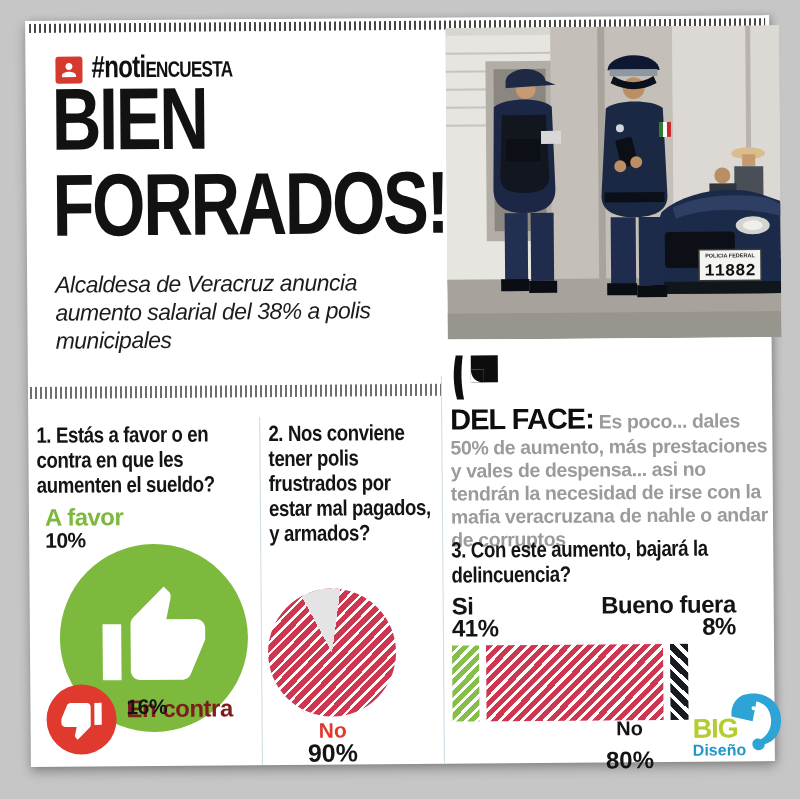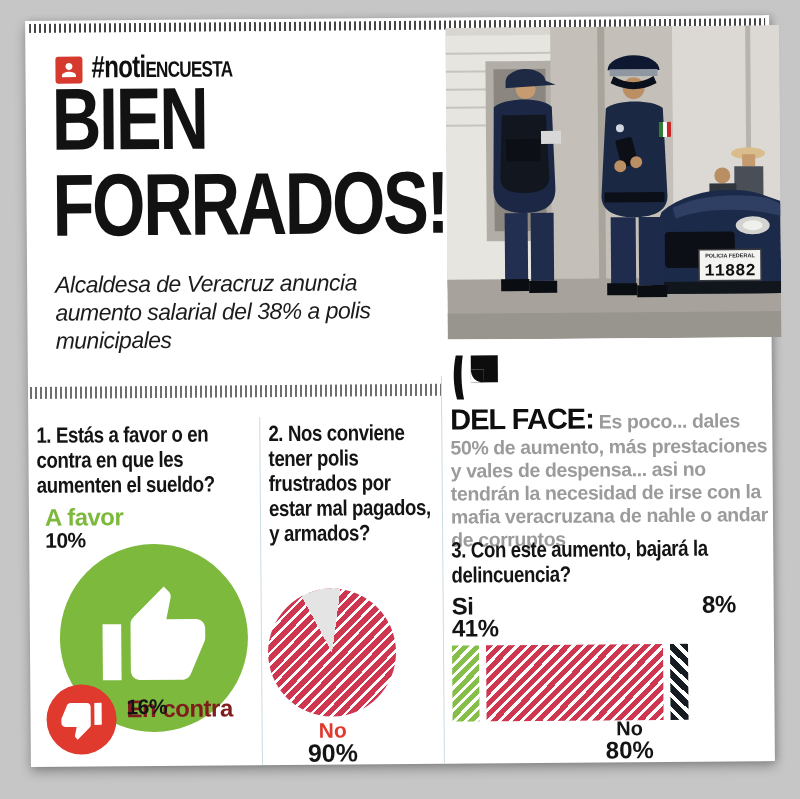--- a/index.html
+++ b/index.html
@@ -80,21 +80,21 @@
   .bar-labels{left:422px;top:578px;width:284px;display:flex;justify-content:space-between;}
   .bar-labels .lab{font-weight:bold;font-size:24px;line-height:22px;color:#141414;letter-spacing:-.5px;}
   .bar-labels .right{text-align:right;}
   .q3-bar{left:422px;top:628px;width:236px;height:76px;display:flex;gap:7px;}
   .seg{height:100%;}
   .seg-si{background:repeating-linear-gradient(135deg,#85bf4a 0 5px,#ffffff 5px 8px);}
   .seg-no{background:repeating-linear-gradient(135deg,#cf3750 0 5px,#ffffff 5px 8px);}
   .seg-bueno{background:repeating-linear-gradient(45deg,#171c22 0 6px,#ffffff 6px 10px);}
   .no80{left:556px;top:702px;width:86px;text-align:center;}
   .no80 .no{font-weight:bold;font-size:20px;line-height:20px;color:#141414;}
-  .no80 .pct{font-weight:bold;font-size:24px;line-height:24px;color:#141414;}
+  .no80 .pct{font-weight:bold;font-size:24px;line-height:24px;color:#141414;margin-top:10px;}
 
   
   .logo{left:660px;top:676px;width:100px;height:70px;}
 </style>
 </head>
 <body>
 
 <div class="card">
 
   <div class="abs tickstrip tickstrip-top"></div>
@@ -237,27 +237,39 @@
     <span class="df-label">DEL FACE:</span><span class="df-text"> Es poco... dales 50% de aumento, más prestaciones y vales de despensa... asi no tendrán la necesidad de irse con la mafia veracruzana de nahle o andar de corruptos</span>
   </div>
 
   <div class="abs qhead q3-head"><span class="cond">3. Con este aumento, bajará la delincuencia?</span></div>
   <div class="abs bar-labels">
     <div class="lab">
       <div>Si</div>
       <div>41%</div>
     </div>
     <div class="lab right">
+      <div>Bueno fuera</div>
       <div>8%</div>
     </div>
   </div>
   <div class="abs q3-bar">
     <div class="seg seg-si" style="flex-grow: 12;"></div>
     <div class="seg seg-no" style="flex-grow: 80;"></div>
     <div class="seg seg-bueno" style="flex-grow: 8;"></div>
   </div>
   <div class="abs no80">
     <div class="no">No</div>
     <div class="pct">80%</div>
   </div>
 
+  <div class="abs logo">
+    <svg width="100" height="70" viewBox="0 0 100 70">
+      <g>
+        <path d="M52,4 C70,-2 88,8 90,24 C92,38 86,50 74,53 C74,60 64,61 62,55 C60,49 66,46 70,48 C78,44 82,34 80,25 C78,13 66,7 55,11 Z" fill="#2ea3d6"></path>
+        <path d="M52,4 C44,8 40,16 41,25 L62,30 L66,10 Z" fill="#2ea3d6"></path>
+        <circle cx="63" cy="17" r="2" fill="#ffffff"></circle>
+      </g>
+      <text x="2" y="46" font-size="27" font-weight="bold" letter-spacing="-1" fill="#b5cc2e" font-family="Liberation Sans, sans-serif">BIG</text>
+      <text x="2" y="64" font-size="16" font-weight="bold" fill="#2196c9" font-family="Liberation Sans, sans-serif">Diseño</text>
+    </svg>
+  </div>
 
 </div>
 
 </body></html>

